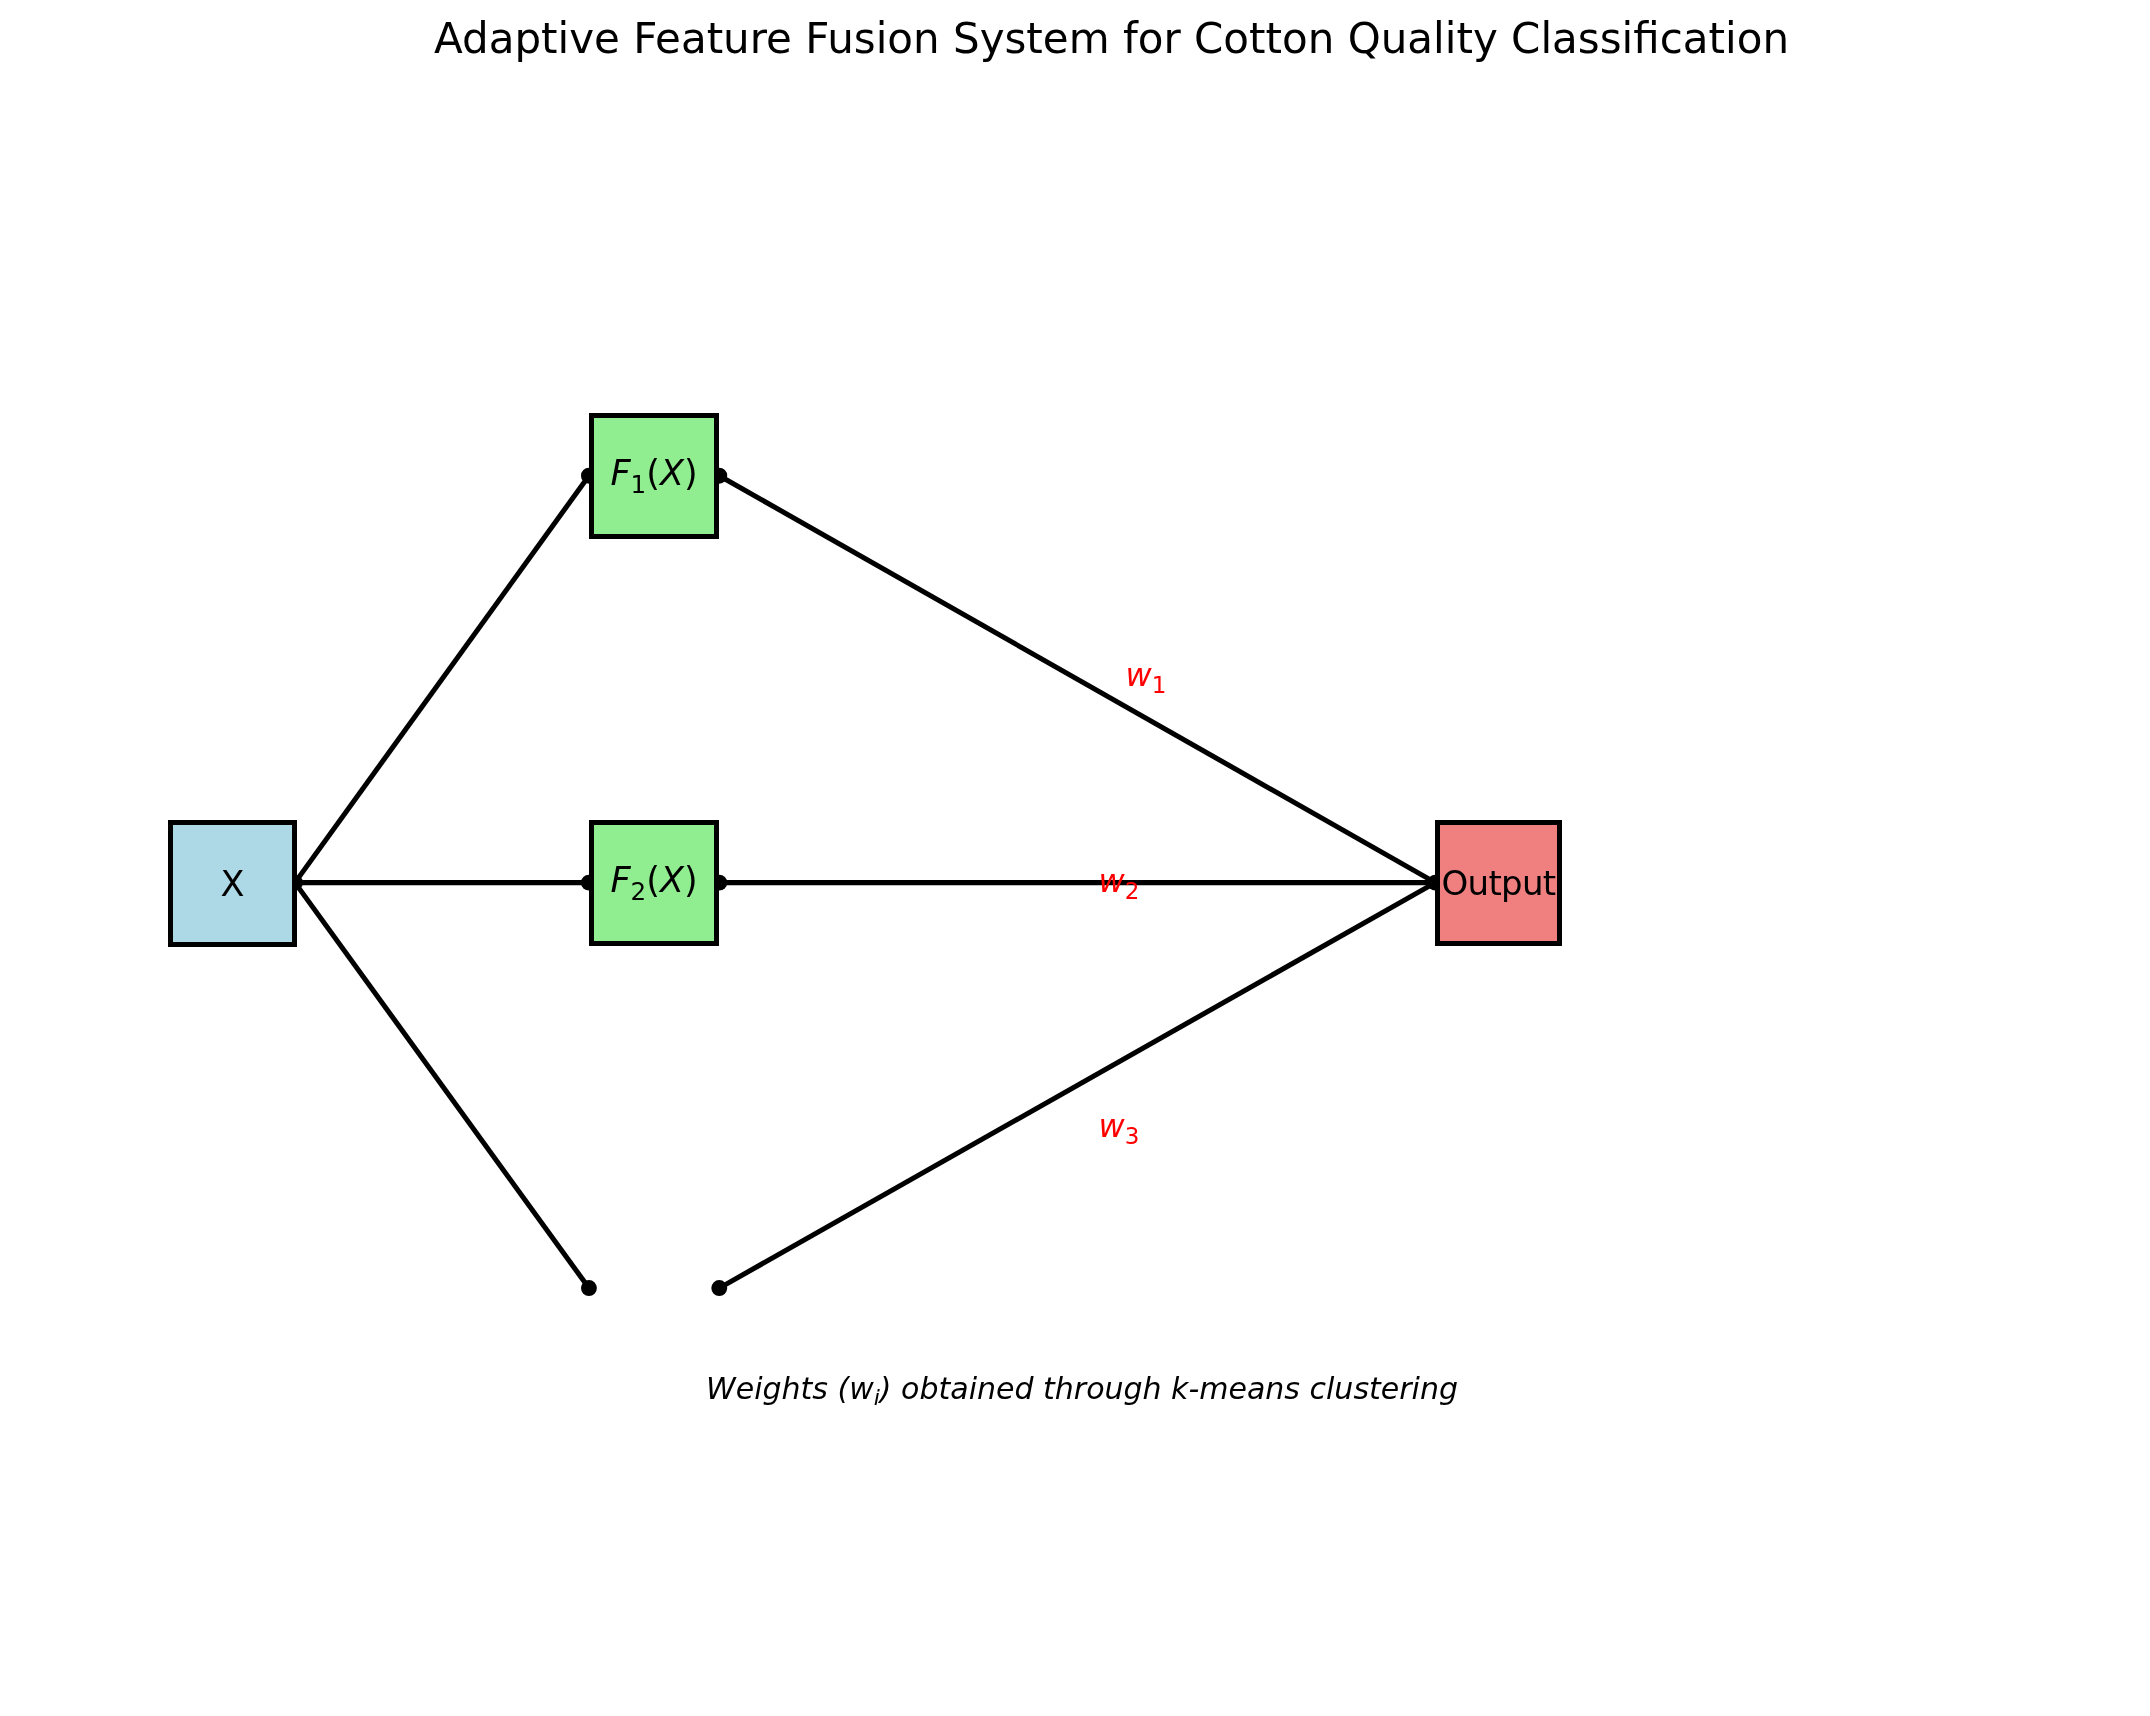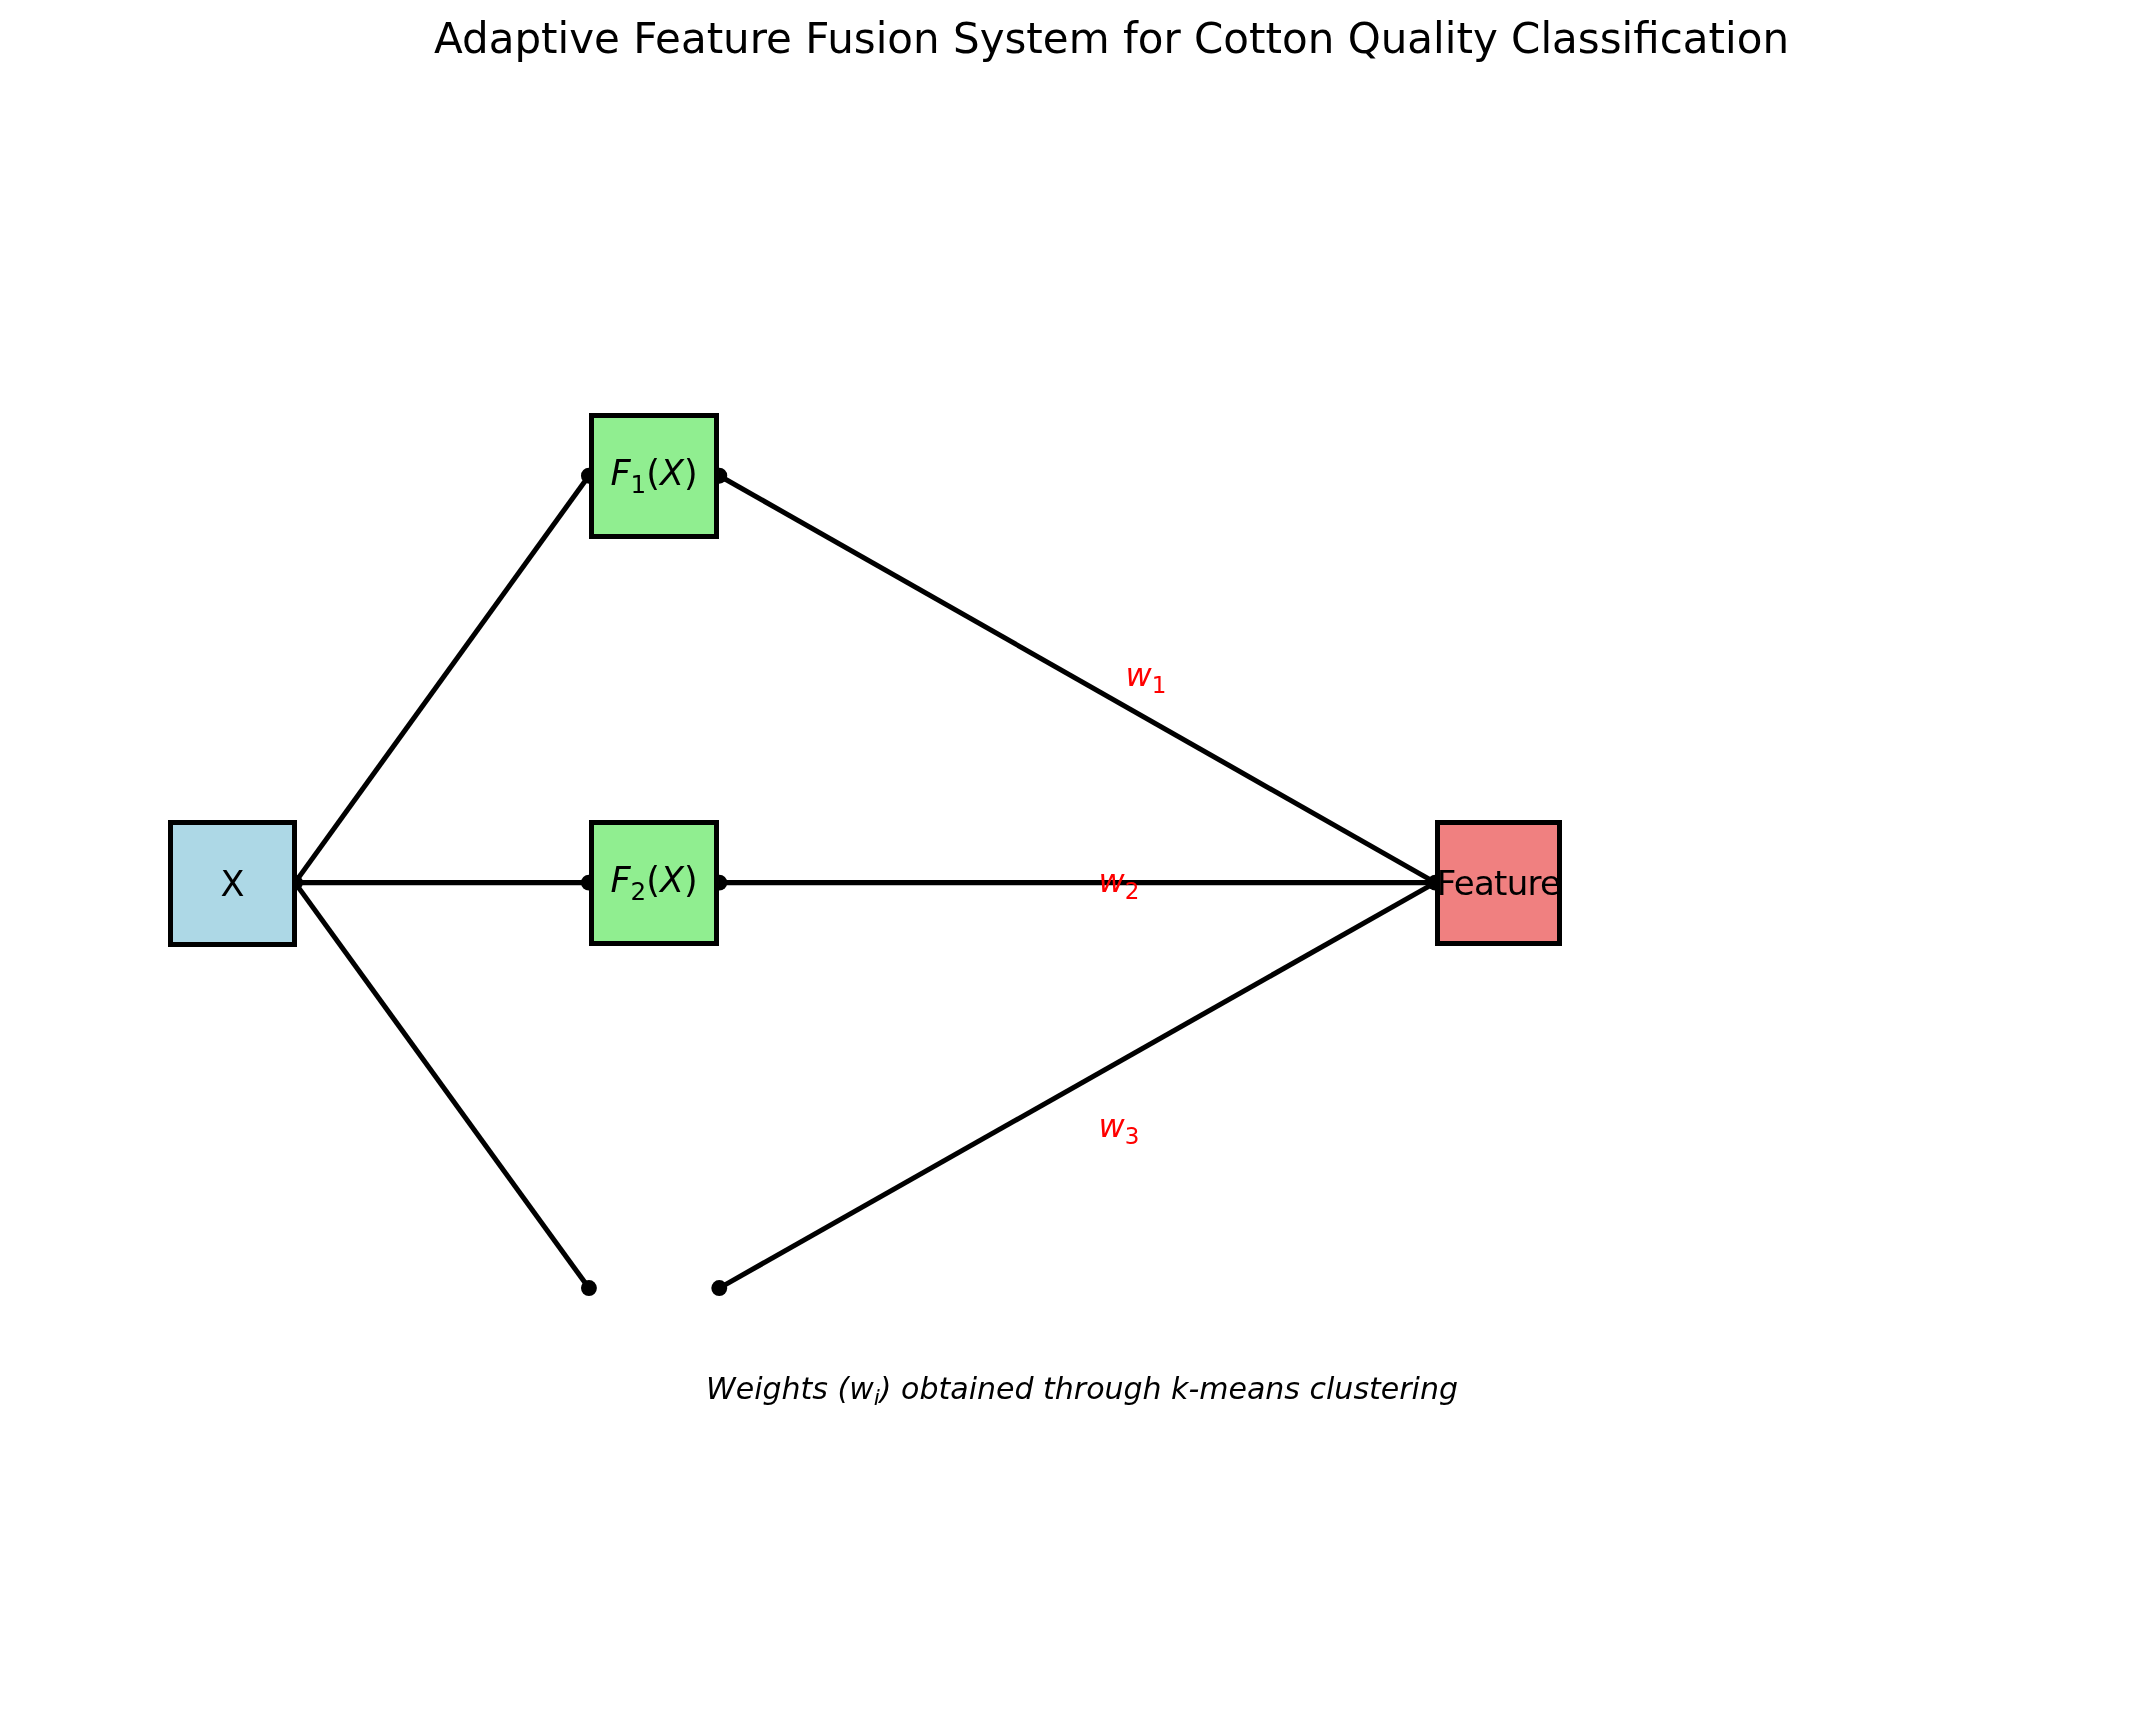--- a/index.html
+++ b/index.html
@@ -148,21 +148,21 @@
   <div class="node node-f node-f1">
     <span><span class="fbase">F</span><span class="fsub">1</span><span>(</span><span class="fvar">X</span><span>)</span></span>
   </div>
 
   <div class="node node-f node-f2">
     <span><span class="fbase">F</span><span class="fsub">2</span><span>(</span><span class="fvar">X</span><span>)</span></span>
   </div>
 
 
   <div class="node node-output">
-    <span>Feature</span>
+    <span>Output</span>
   </div>
 
   <div class="weight weight-w1">
     <span class="wbase">w</span><span class="wsub">1</span>
   </div>
   <div class="weight weight-w2">
     <span class="wbase">w</span><span class="wsub">2</span>
   </div>
   <div class="weight weight-w3">
     <span class="wbase">w</span><span class="wsub">3</span>

